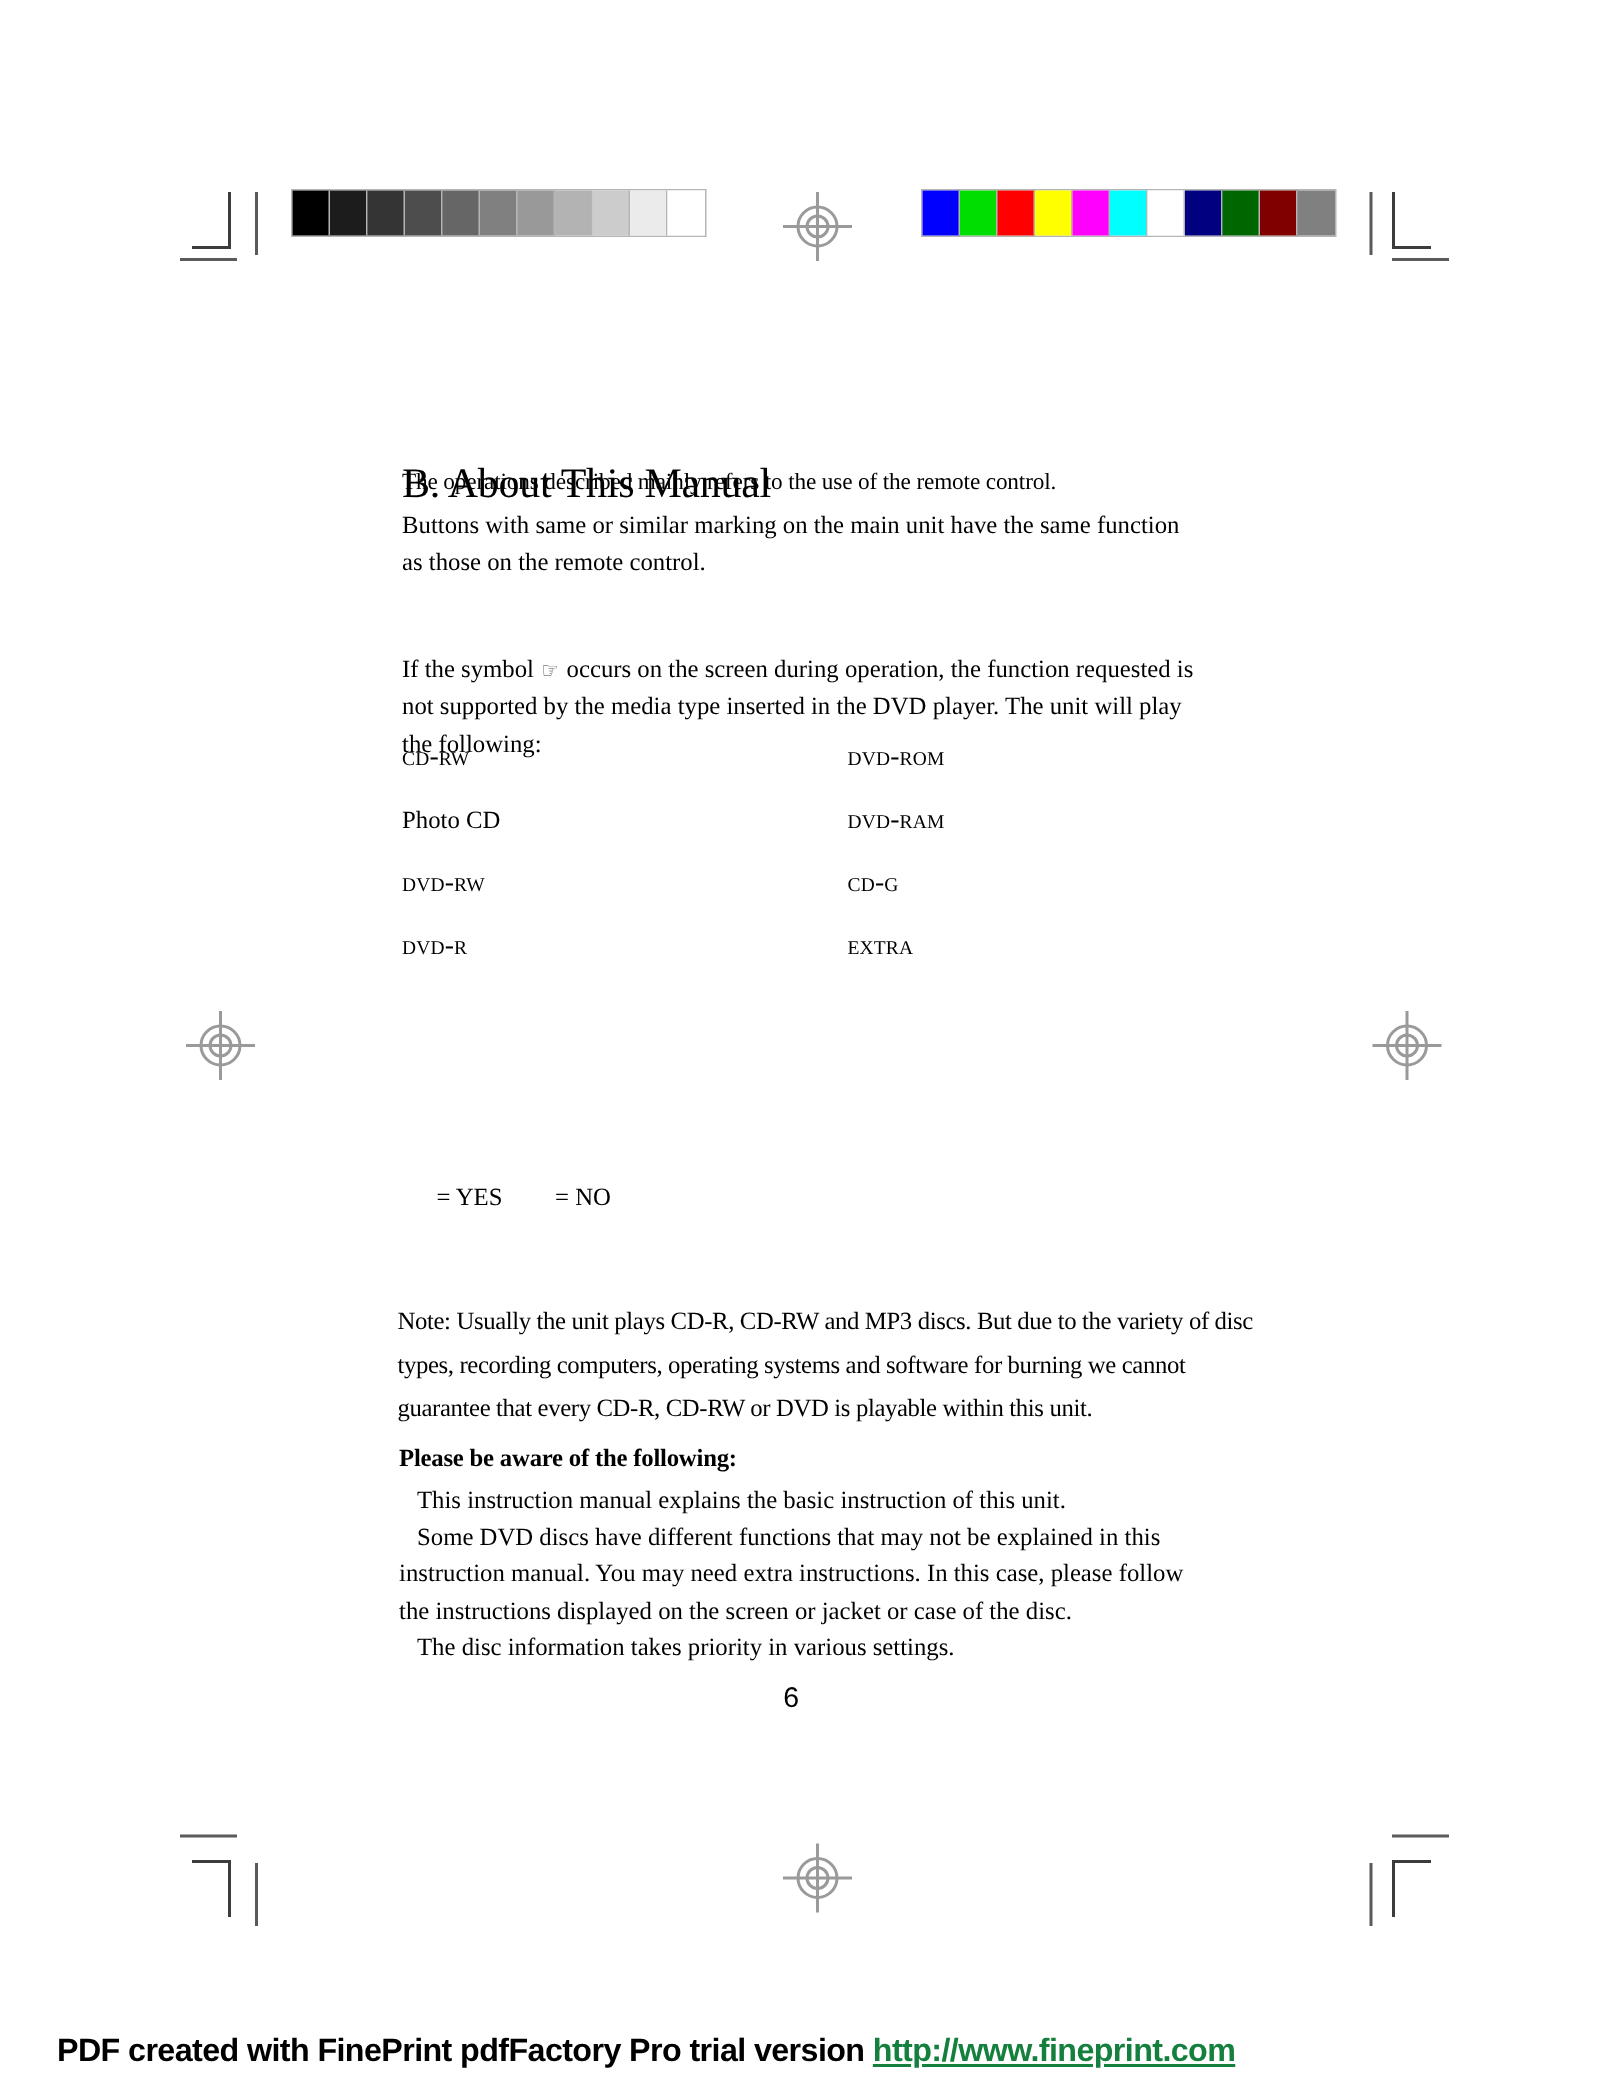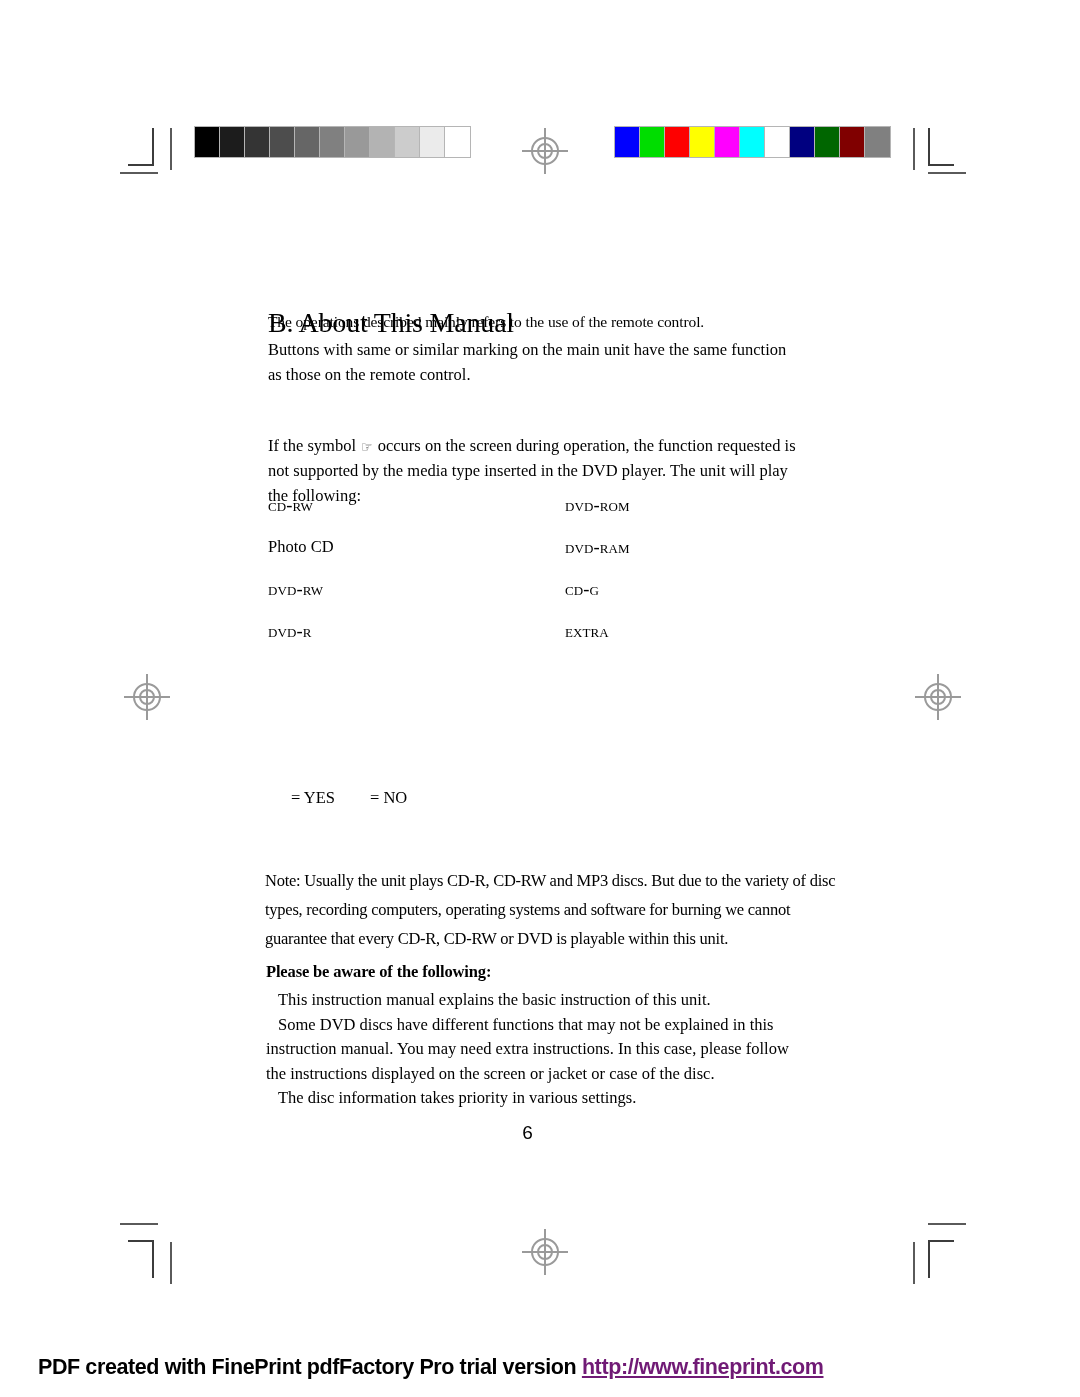--- a/index.html
+++ b/index.html
@@ -218,21 +218,21 @@
     left: 38px;
     top: 1355px;
     width: 1010px;
     font-family: "Liberation Sans", "DejaVu Sans", sans-serif;
     font-size: 21.5px;
     font-weight: bold;
     letter-spacing: -0.4px;
     white-space: nowrap;
   }
   .footer-banner .url {
-    color: #701a75;
+    color: #15803d;
     text-decoration: underline;
   }
 </style>
 </head>
 <body>
 
 <div class="calib-band">
 
   <div class="corner" style="left:128px; top:128px;">
     <i style="left:0; top:36px; width:26px; height:2px;"></i>

